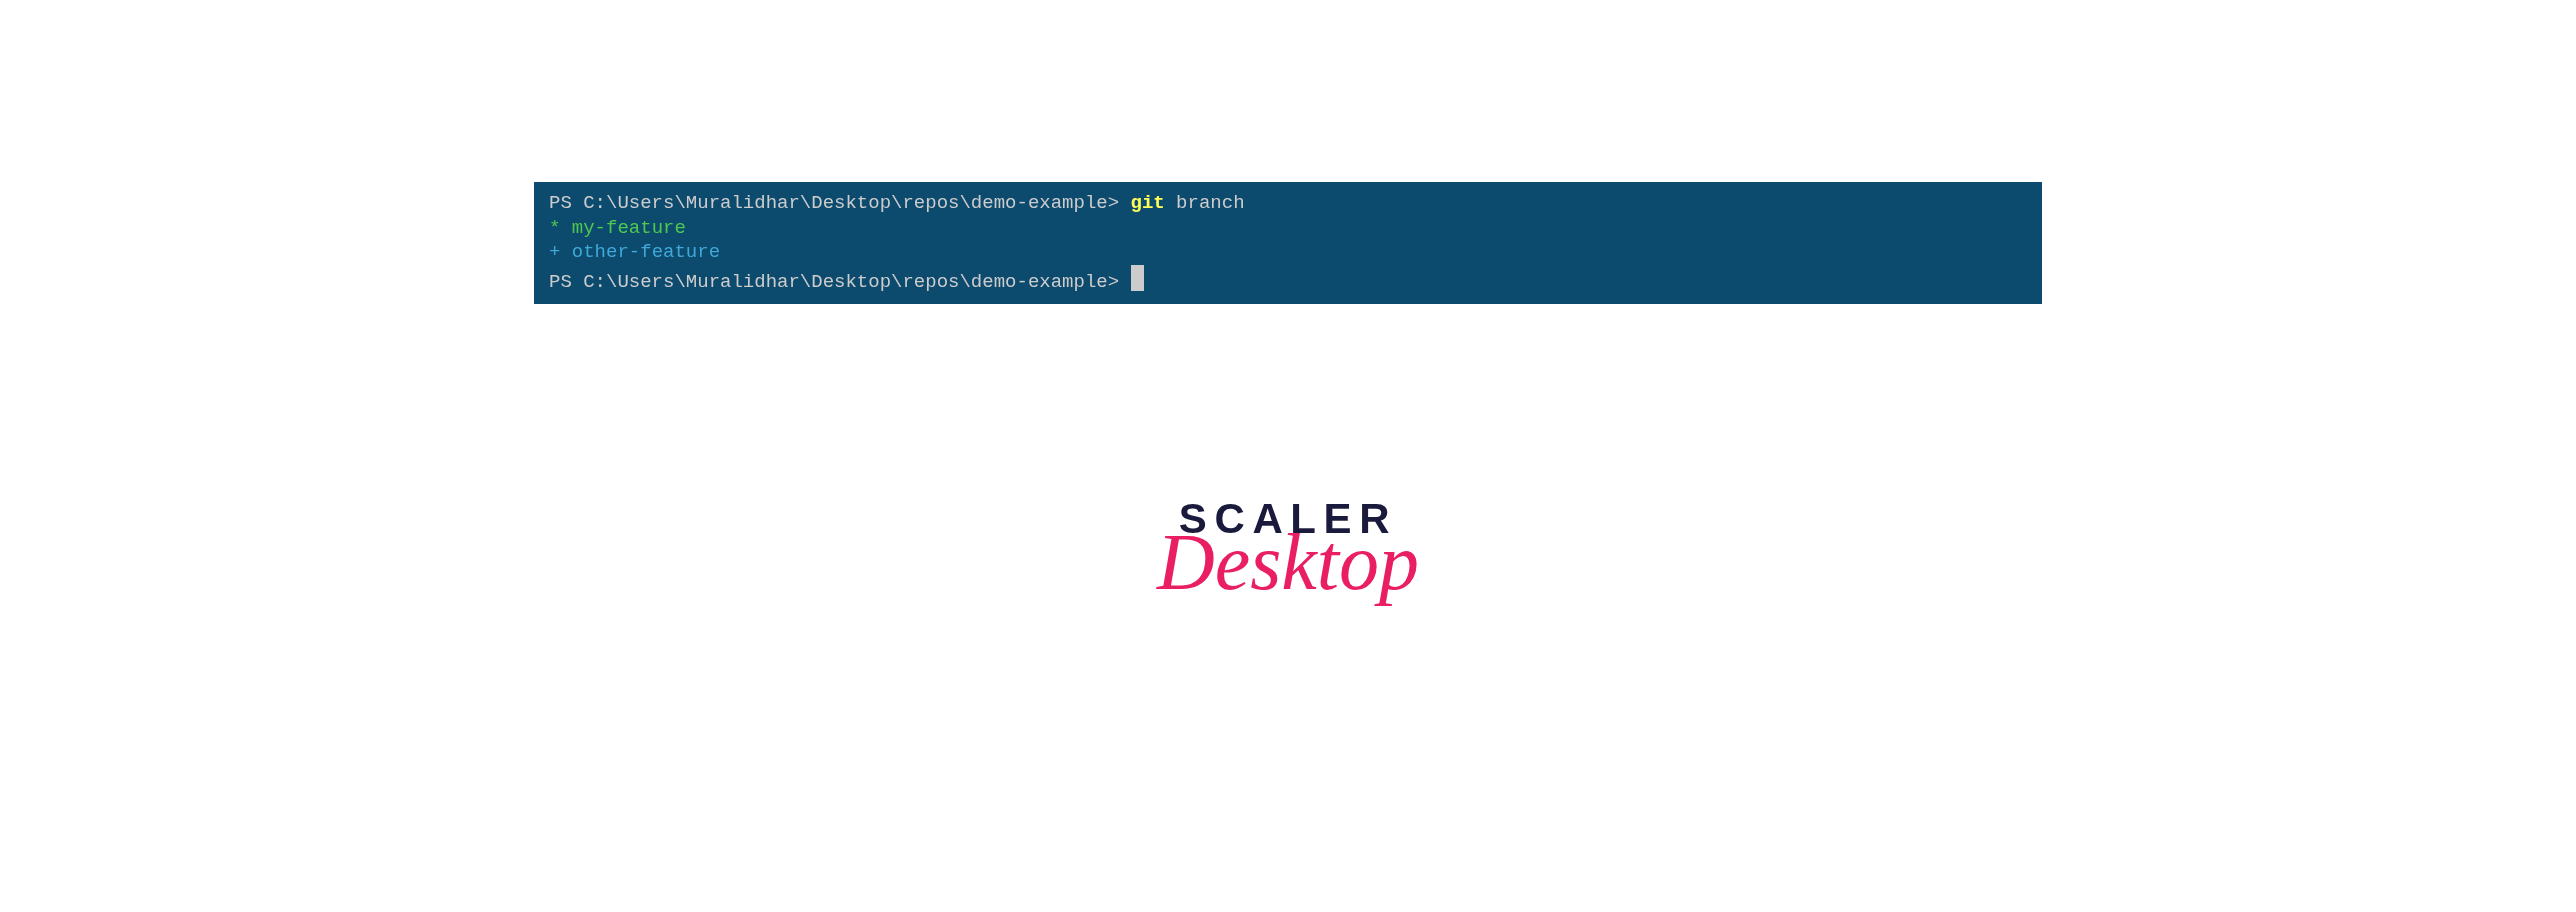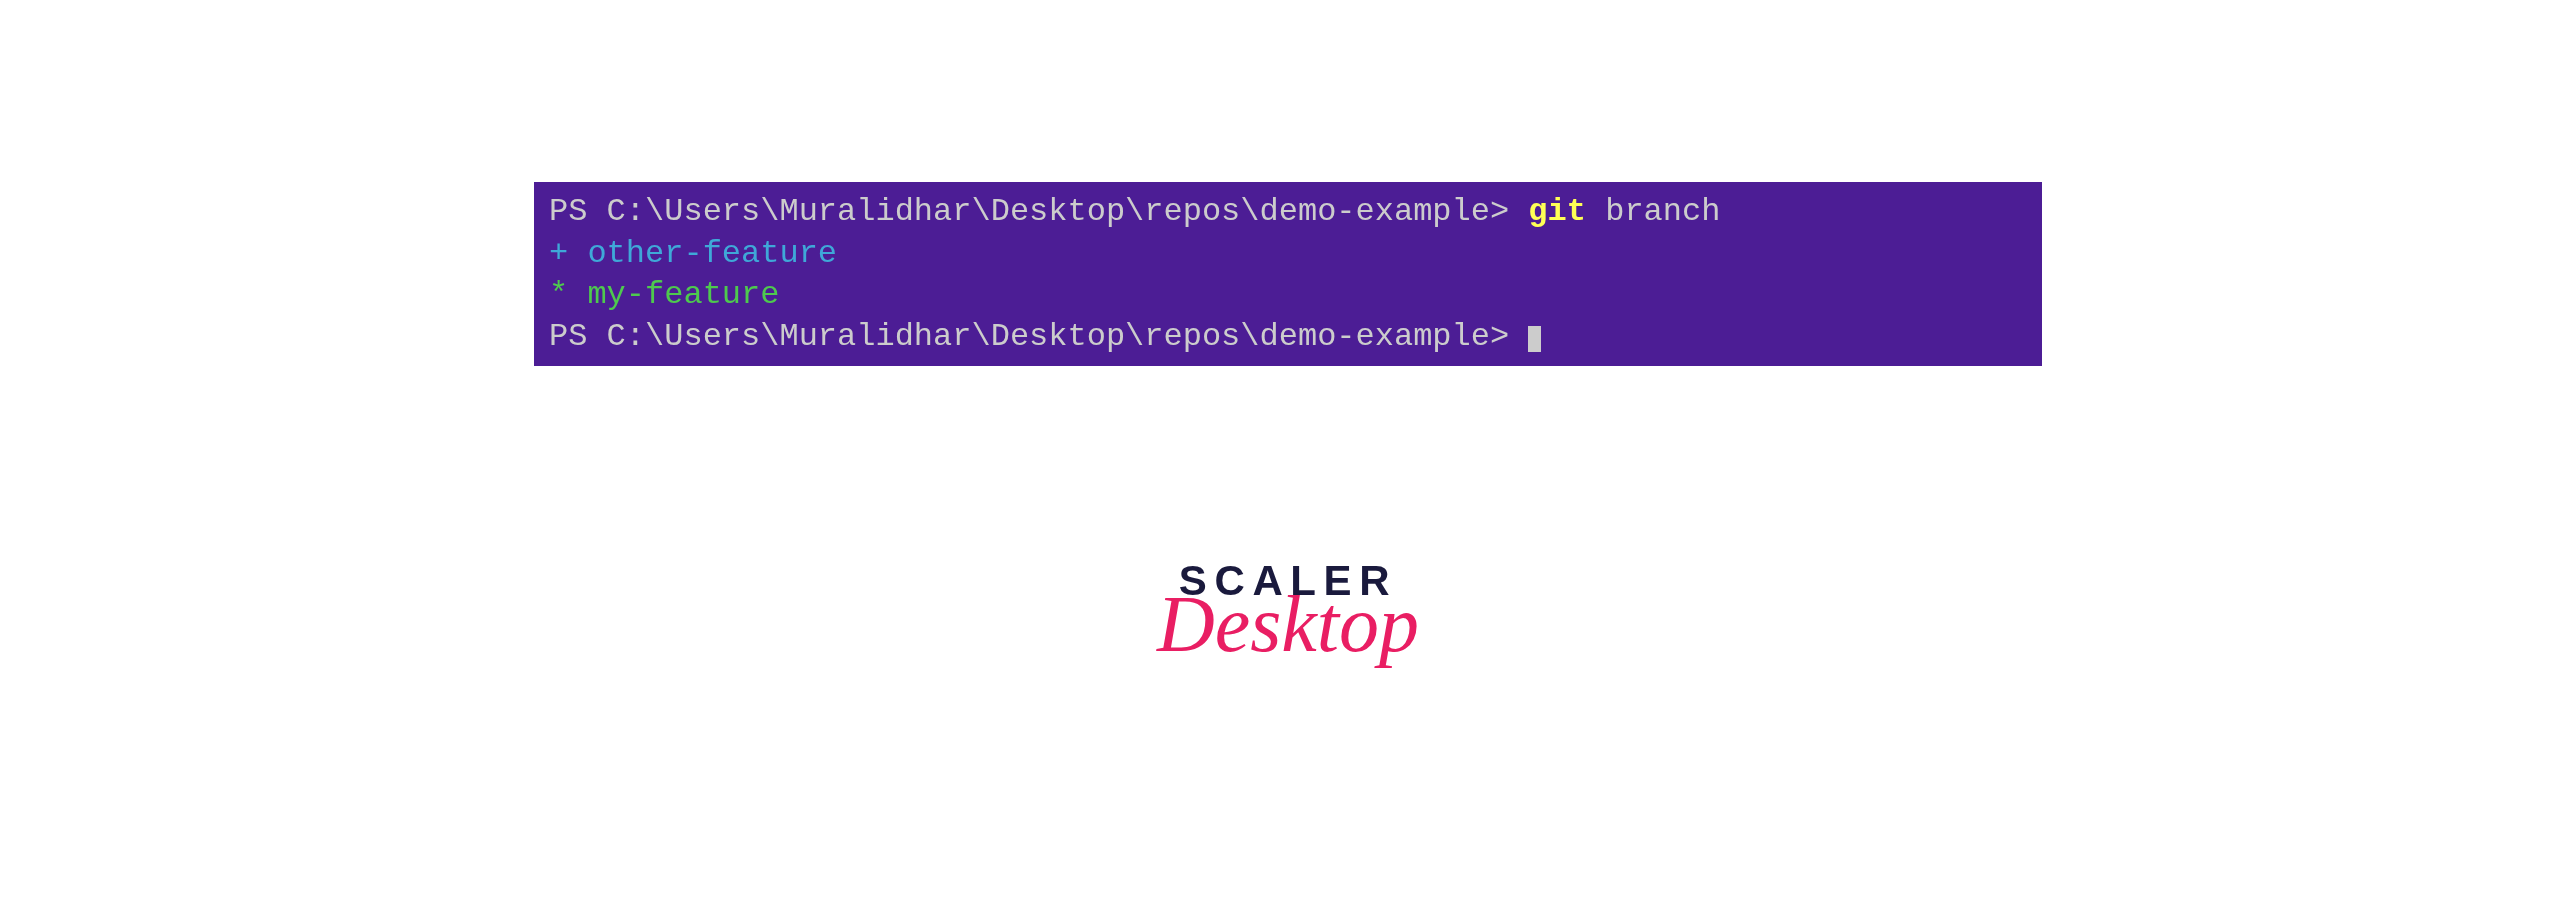--- a/index.html
+++ b/index.html
@@ -11,25 +11,25 @@
       background: #ffffff;
       width: 2576px;
       height: 912px;
       display: flex;
       flex-direction: column;
       align-items: center;
       justify-content: flex-start;
       padding-top: 182px;
     }
     .terminal {
-      background: #4c1d95;
+      background: #0c4a6e;
       width: 1508px;
       padding: 9px 15px;
       font-family: 'Consolas', 'Courier New', monospace;
-      font-size: 32px;
+      font-size: 19px;
       line-height: 1.3;
     }
     .terminal-line {
       white-space: pre;
       color: #cccccc;
     }
     .prompt-text {
       color: #cccccc;
     }
     .git-cmd {
@@ -78,22 +78,22 @@
       margin-top: -21px;
       font-style: italic;
       line-height: 1;
     }
   </style>
 </head>
 <body>
 
 <div class="terminal">
   <div class="terminal-line"><span class="prompt-text">PS C:\Users\Muralidhar\Desktop\repos\demo-example&gt; </span><span class="git-cmd">git</span><span class="branch-arg"> branch</span></div>
+  <div class="terminal-line"><span class="branch-current">* </span><span class="branch-current">my-feature</span></div>
   <div class="terminal-line"><span class="branch-other">+ </span><span class="branch-other">other-feature</span></div>
-  <div class="terminal-line"><span class="branch-current">* </span><span class="branch-current">my-feature</span></div>
   <div class="terminal-line"><span class="prompt-text">PS C:\Users\Muralidhar\Desktop\repos\demo-example&gt; </span><span class="cursor-block"></span></div>
 </div>
 
 <div class="logo-container">
   <div class="logo-scaler">SCALER</div>
   <div class="logo-topics">Desktop</div>
 </div>
 
 
 </body></html>

